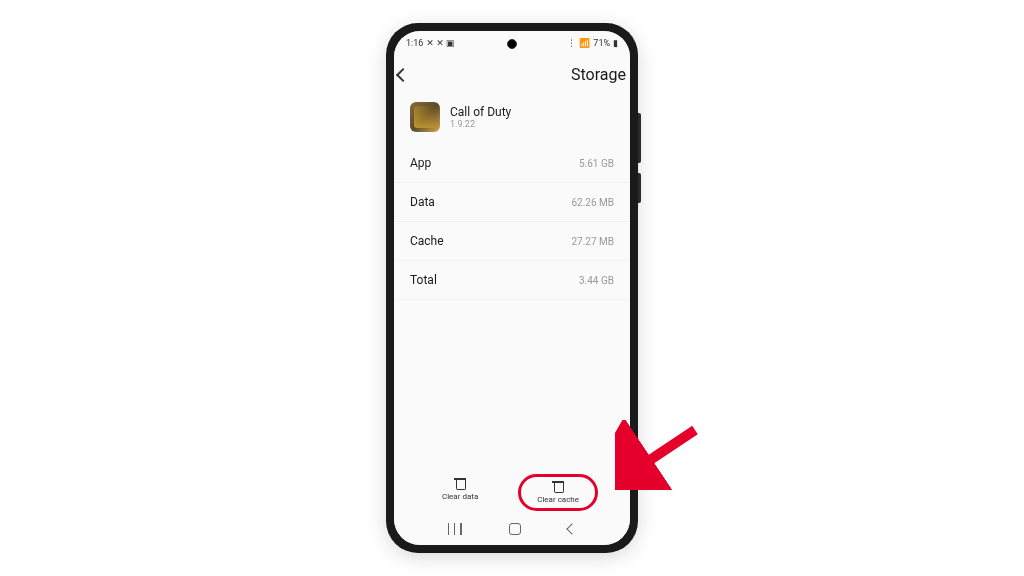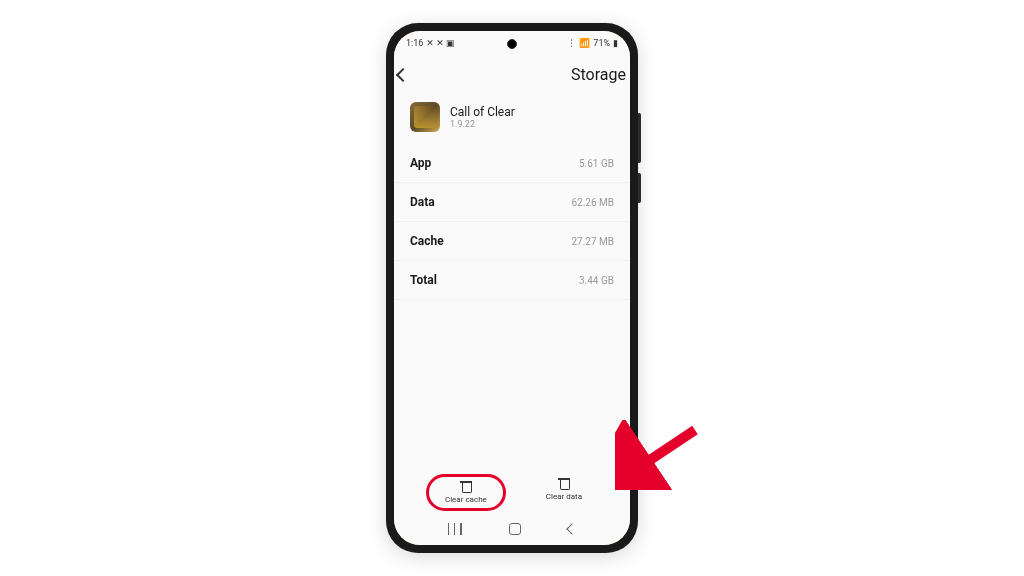--- a/index.html
+++ b/index.html
@@ -125,21 +125,21 @@
     }
     .row {
       display: flex;
       justify-content: space-between;
       align-items: center;
       padding: 12px 16px;
       background: #fafafa;
       border-bottom: 1px solid #f0f0f0;
     }
     .row:last-of-type { border-bottom: none; }
-    .row-label { font-size: 12px; color: #1a1a1a; font-weight: bold; }
+    .row-label { font-size: 12px; color: #1a1a1a; }
     .row-value { font-size: 10px; color: #999; }
     .spacer { flex: 1; background: #fafafa; }
     .bottom-actions {
       display: flex;
       justify-content: space-around;
       padding: 8px 20px 4px;
       background: #fafafa;
     }
     .action-btn {
       display: flex;
@@ -234,21 +234,21 @@
     </div>
 
     <div class="header">
       <div class="back-chevron"></div>
       <div class="header-title">Storage</div>
     </div>
 
     <div class="app-row">
       <div class="app-icon"></div>
       <div>
-        <div class="app-name">Call of Clear</div>
+        <div class="app-name">Call of Duty</div>
         <div class="app-version">1.9.22</div>
       </div>
     </div>
 
 
     <div class="row">
       <span class="row-label">App</span>
       <span class="row-value">5.61 GB</span>
     </div>
     <div class="row">
@@ -260,27 +260,27 @@
       <span class="row-value">27.27 MB</span>
     </div>
     <div class="row">
       <span class="row-label">Total</span>
       <span class="row-value">3.44 GB</span>
     </div>
 
     <div class="spacer"></div>
 
     <div class="bottom-actions">
+      <div class="action-btn">
+        <div class="trash-icon"></div>
+        <span class="action-label">Clear data</span>
+      </div>
       <div class="action-btn highlighted">
         <div class="trash-icon"></div>
         <span class="action-label">Clear cache</span>
-      </div>
-      <div class="action-btn">
-        <div class="trash-icon"></div>
-        <span class="action-label">Clear data</span>
       </div>
     </div>
 
     <div class="nav-bar">
       <div class="nav-recent">
         <span></span>
           <span></span>
           <span></span>
       </div>
       <div class="nav-home"></div>

